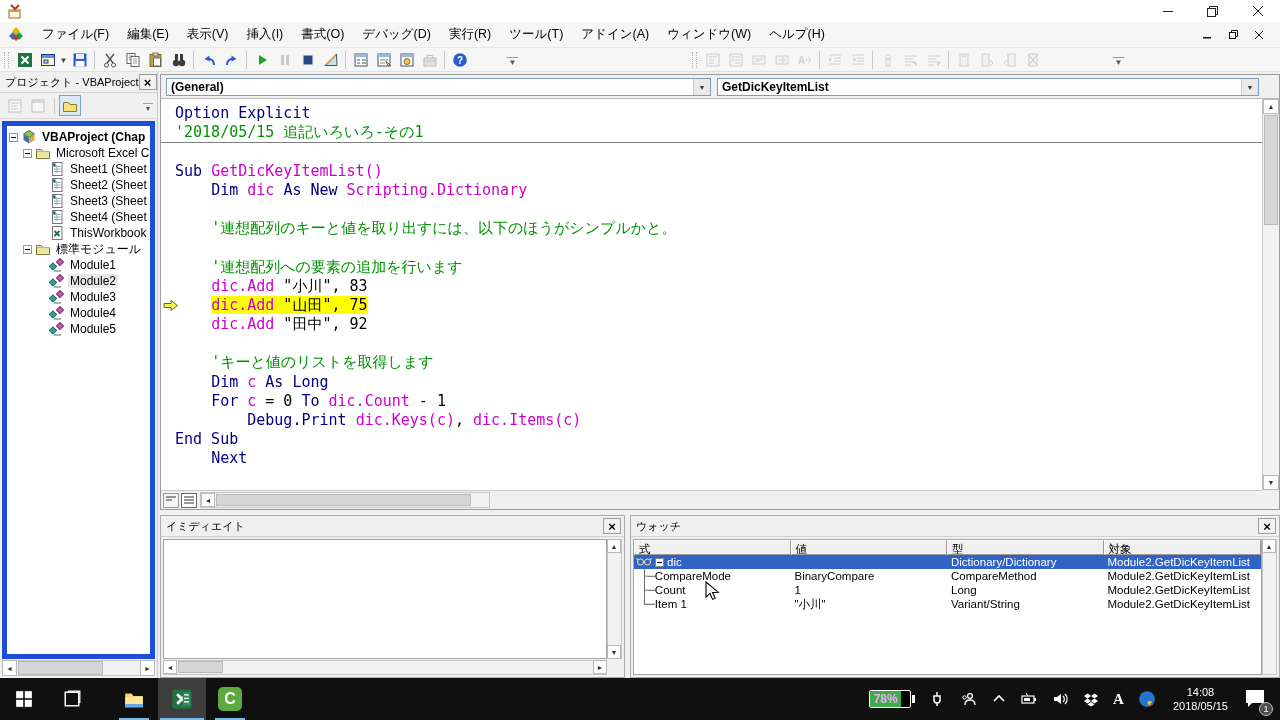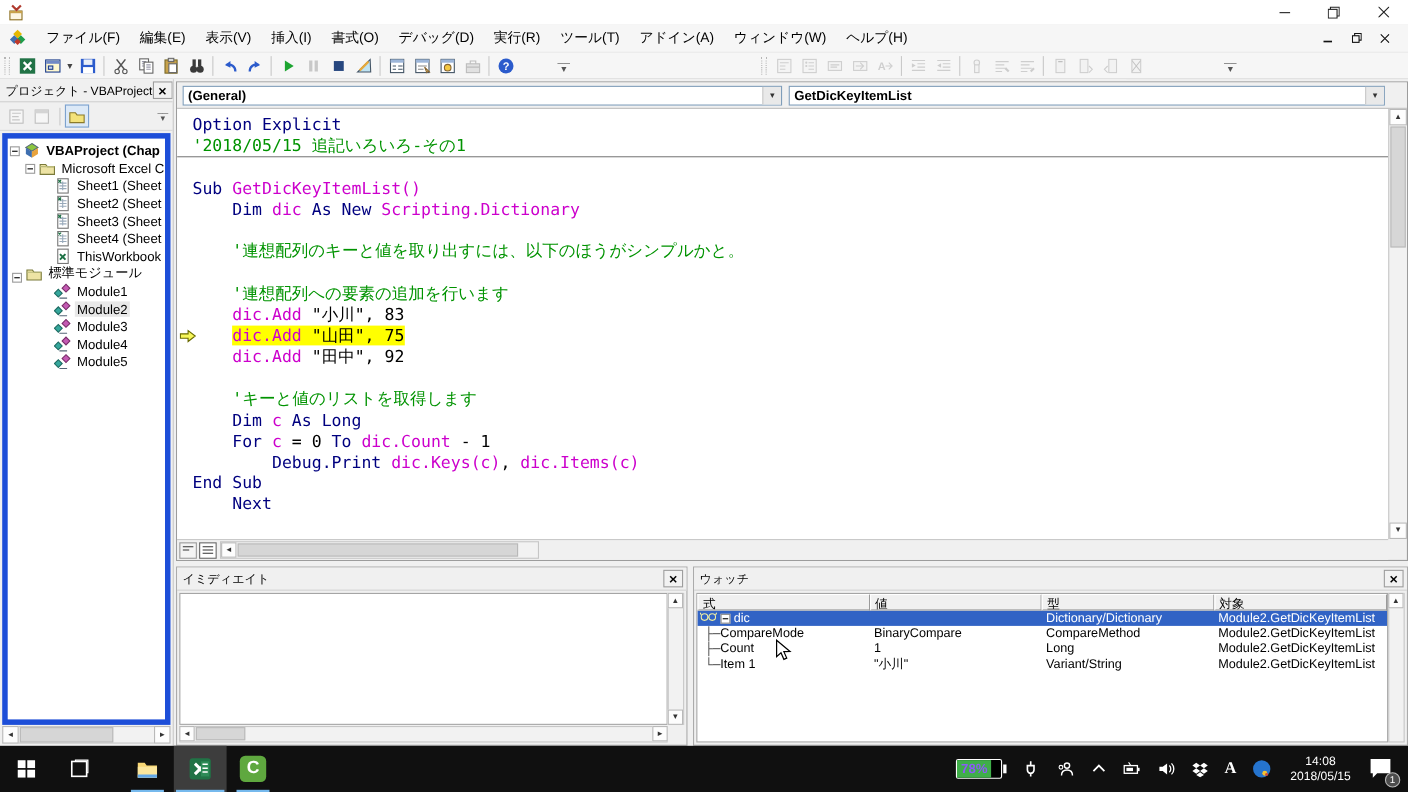--- a/index.html
+++ b/index.html
@@ -110,21 +110,21 @@
   
   #taskbar{left:0;top:678px;width:1280px;height:42px;background:var(--taskbar);display:flex;align-items:center;}
   .tb-app{width:48px;height:42px;display:flex;align-items:center;justify-content:center;position:relative;flex:none;}
   .tb-app.running::after{content:"";position:absolute;left:9px;right:9px;bottom:0;height:2px;background:#76B9ED;}
   .tb-app.active{background:#3D3D3D;}
   .tb-app.active::after{content:"";position:absolute;left:2px;right:2px;bottom:0;height:2px;background:#76B9ED;}
   #tray{margin-left:auto;display:flex;align-items:center;height:42px;}
   .tray-item{display:flex;align-items:center;justify-content:center;margin:0 7px;color:#fff;}
   #battery-badge{width:42px;height:18px;border:1px solid #fff;border-radius:2px;position:relative;background:#000;display:flex;align-items:center;}
   #battery-fill{position:absolute;left:0;top:0;bottom:0;width:78%;background:#3FAE49;}
-  #battery-badge .pct{position:relative;z-index:1;width:78%;text-align:center;color:#8b5cf6;font-size:12px;font-weight:bold;}
+  #battery-badge .pct{position:relative;z-index:1;width:78%;text-align:center;color:#f0abfc;font-size:12px;font-weight:bold;}
   #battery-tip{width:3px;height:8px;background:#fff;margin-left:1px;}
   #clock{display:flex;flex-direction:column;align-items:center;justify-content:center;color:#fff;font-size:11px;line-height:14px;margin:0 10px;}
   #notif{position:relative;margin:0 14px 0 6px;}
   #notif .badge{position:absolute;right:-7px;bottom:-5px;width:14px;height:14px;border-radius:50%;background:#4D4D4D;border:1px solid #bbb;color:#fff;font-size:9px;display:flex;align-items:center;justify-content:center;}
 
   
   #cursor{left:704px;top:581px;pointer-events:none;z-index:50;}
 </style>
 </head>
 <body>
@@ -516,21 +516,21 @@
           <span class="t-label">Sheet4 (Sheet</span>
         </div>
         <div class="tree-row" style="padding-left: 30px;">
           <span style="width: 12px; flex: 0 0 auto;"></span>
           <span class="t-icon"><svg width="16" height="16" viewBox="0 0 16 16">
               <rect x="3.5" y="1.5" width="9.5" height="13" fill="#fff" stroke="#777"></rect>
               <path d="M5.5 6l5 5M10.5 6l-5 5" stroke="#1E7145" stroke-width="1.8"></path>
             </svg></span>
           <span class="t-label">ThisWorkbook</span>
         </div>
-        <div class="tree-row" style="padding-left: 4px; align-items: flex-end;">
+        <div class="tree-row" style="padding-left: 16px;">
           <span class="expander"></span>
           <span class="t-icon"><svg width="16" height="16" viewBox="0 0 16 16">
               <path d="M1.5 4.5h5l1.5 2h6.5v7h-13z" fill="#EDE3A4" stroke="#7A7A3A"></path>
               <path d="M1.5 6.5h13" stroke="#B9B97A"></path>
             </svg></span>
           <span class="t-label">標準モジュール</span>
         </div>
         <div class="tree-row" style="padding-left: 30px;">
           <span style="width: 12px; flex: 0 0 auto;"></span>
           <span class="t-icon"><svg width="16" height="16" viewBox="0 0 16 16">

